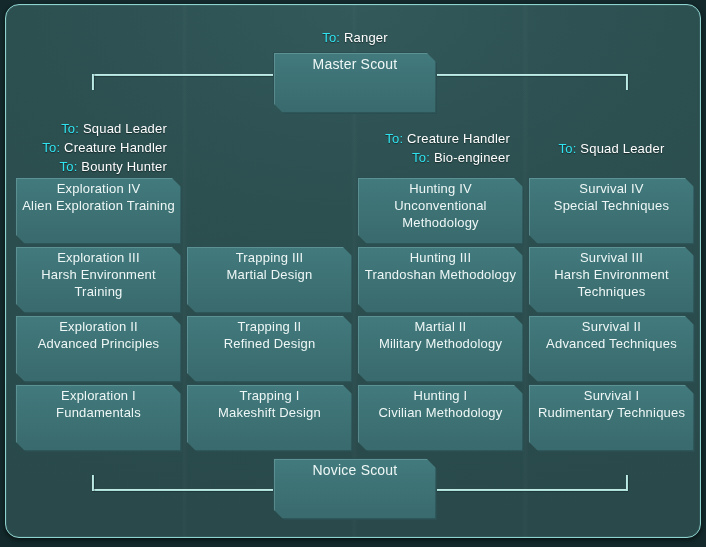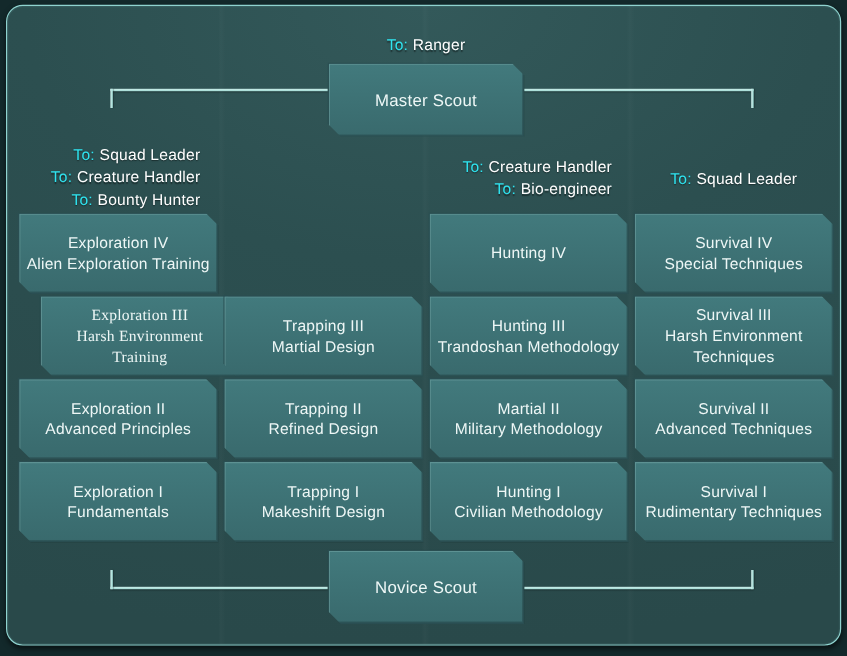--- a/index.html
+++ b/index.html
@@ -61,21 +61,20 @@
     width: 594px; height: 547px;
   }
 
   
   .node {
     position: absolute;
     background: linear-gradient(180deg, #427a7d 0%, #3d7174 55%, #396a6d 100%);
     border: 1px solid #2a4e52;
     color: #eef7f6;
     display: flex;
-    align-items: center;
     justify-content: center;
     text-align: center;
     line-height: 1.32;
     font-size: 13px;
     letter-spacing: 0.2px;
     
     clip-path: polygon(0 0, calc(100% - 11px) 0, 100% 11px, 100% 100%, 11px 100%, 0 calc(100% - 11px));
     box-shadow: inset 1px 1px 0 rgba(190,230,228,0.22),
                 inset -1px -1px 0 rgba(0,0,0,0.18),
                 1px 2px 3px rgba(0,0,0,0.35);
@@ -179,42 +178,42 @@
     <div class="to-group ta-center" style="left:528px; top:139px; width:167px;">
       <span class="to-line">
         <span class="to-prefix">To:</span>
         <span>Squad Leader</span>
       </span>
     </div>
 
     <div class="node" style="left:15px; top:177px; width:167px; height:68px;">
       <span class="node-label"><span>Exploration IV</span><br><span>Alien Exploration Training</span></span>
     </div>
-    <div class="node" style="left:33px; top:246px; width:167px; height:68px;font-family:Liberation Serif, serif;">
+    <div class="node" style="left:15px; top:246px; width:167px; height:68px;">
       <span class="node-label"><span>Exploration III</span><br><span>Harsh Environment Training</span></span>
     </div>
     <div class="node" style="left:15px; top:315px; width:167px; height:68px;">
       <span class="node-label"><span>Exploration II</span><br><span>Advanced Principles</span></span>
     </div>
     <div class="node" style="left:15px; top:384px; width:167px; height:68px;">
       <span class="node-label"><span>Exploration I</span><br><span>Fundamentals</span></span>
     </div>
 
     <div class="node" style="left:186px; top:246px; width:167px; height:68px;">
       <span class="node-label"><span>Trapping III</span><br><span>Martial Design</span></span>
     </div>
     <div class="node" style="left:186px; top:315px; width:167px; height:68px;">
       <span class="node-label"><span>Trapping II</span><br><span>Refined Design</span></span>
     </div>
     <div class="node" style="left:186px; top:384px; width:167px; height:68px;">
       <span class="node-label"><span>Trapping I</span><br><span>Makeshift Design</span></span>
     </div>
 
     <div class="node" style="left:357px; top:177px; width:167px; height:68px;">
-      <span class="node-label"><span>Hunting IV</span><br></span>
+      <span class="node-label"><span>Hunting IV</span><br><span>Unconventional Methodology</span></span>
     </div>
     <div class="node" style="left:357px; top:246px; width:167px; height:68px;">
       <span class="node-label"><span>Hunting III</span><br><span>Trandoshan Methodology</span></span>
     </div>
     <div class="node" style="left:357px; top:315px; width:167px; height:68px;">
       <span class="node-label"><span>Martial II</span><br><span>Military Methodology</span></span>
     </div>
     <div class="node" style="left:357px; top:384px; width:167px; height:68px;">
       <span class="node-label"><span>Hunting I</span><br><span>Civilian Methodology</span></span>
     </div>

